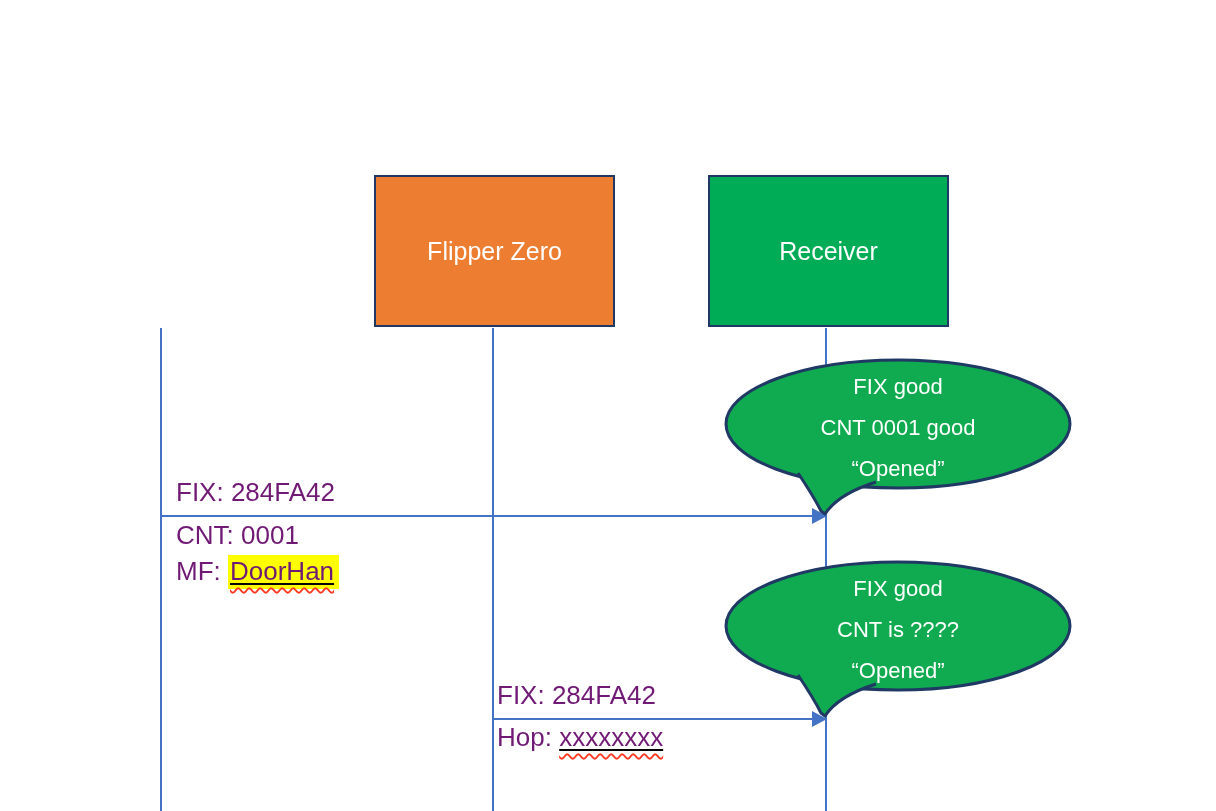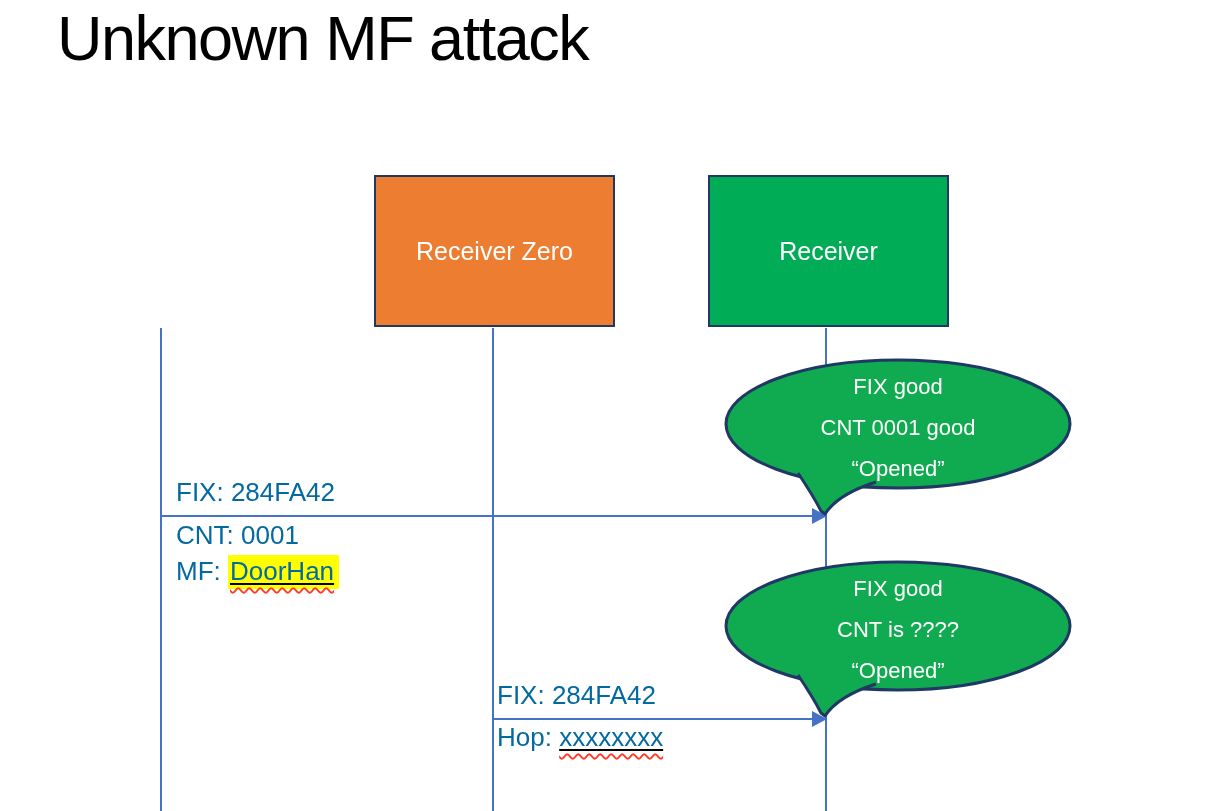--- a/index.html
+++ b/index.html
@@ -66,21 +66,21 @@
     border-top: 8px solid transparent;
     border-bottom: 8px solid transparent;
     border-left: 15px solid var(--line_blue);
   }
   #arrow1-head { left: 812px; top: 508px; }
   #arrow2-head { left: 812px; top: 711px; }
 
   .msg-label {
     position: absolute;
     font-size: 26px;
-    color: #0369a1;
+    color: #701a75;
     white-space: nowrap;
   }
   #m1-above { left: 176px; top: 477px; }
   #m1-b1    { left: 176px; top: 520px; }
   #m1-b2    { left: 176px; top: 556px; }
   #m2-above { left: 497px; top: 680px; }
   #m2-b1    { left: 497px; top: 722px; }
   #m2-b2    { left: 497px; top: 759px; }
 
   .hl {
@@ -121,24 +121,23 @@
     white-space: nowrap;
   }
   #ct1 { left: 720px; top: 366px; }
   #ct2 { left: 720px; top: 568px; }
 </style>
 </head>
 <body>
 
 <div id="slide">
 
-  <div class="title">Unknown MF attack</div>
 
   <div class="actor" id="actor-flipper">
-    <span>Receiver Zero</span>
+    <span>Flipper Zero</span>
   </div>
   <div class="actor" id="actor-receiver">
     <span>Receiver</span>
   </div>
 
   <div class="lifeline" id="lifeline-remote"></div>
   <div class="lifeline" id="lifeline-flipper"></div>
   <div class="lifeline" id="lifeline-receiver"></div>
 
   <div class="msg-line" id="arrow1-line"></div>

